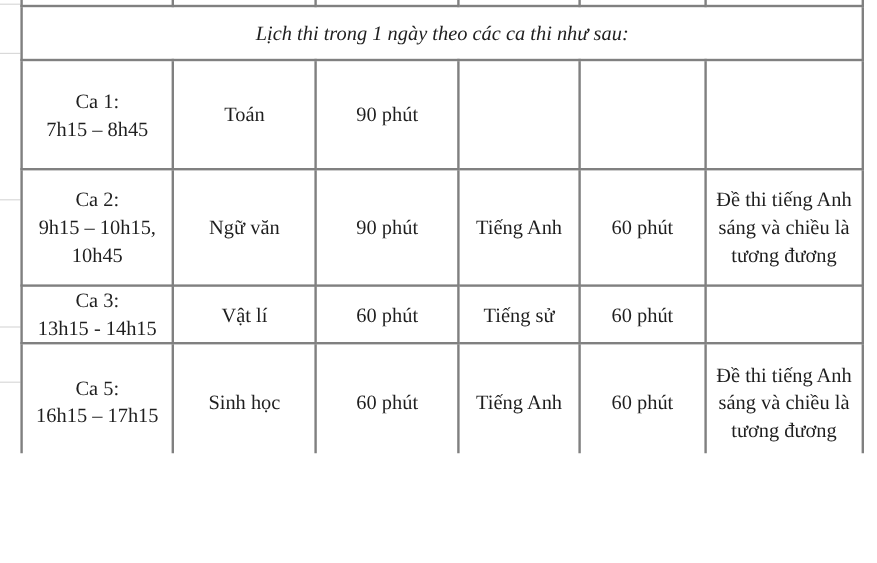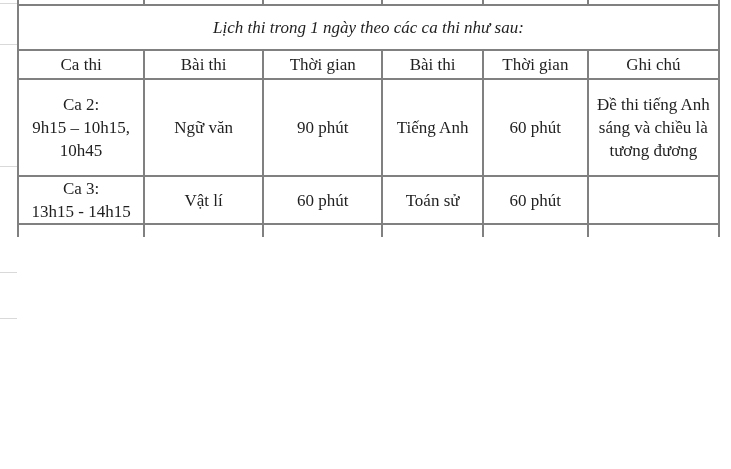--- a/index.html
+++ b/index.html
@@ -87,54 +87,66 @@
       <td></td>
       <td></td>
       <td></td>
       <td></td>
     </tr>
 
     <tr>
       <td class="title-cell" colspan="6" style="height:43px">Lịch thi trong 1 ngày theo các ca thi như sau:</td>
     </tr>
 
+
     <tr>
-      <td style="height:27px">Ca thi</td>
-      <td>Bài thi</td>
-      <td>Thời gian</td>
-      <td>Bài thi</td>
-      <td>Thời gian</td>
-      <td>Ghi chú</td>
+      <td class="multiline" style="height:89px">Ca 1:
+7h15 – 8h45</td>
+      <td>Toán</td>
+      <td>90 phút</td>
+      <td></td>
+      <td></td>
+      <td class="note-cell"></td>
     </tr>
-
 
     <tr>
       <td class="multiline" style="height:95px">Ca 2:
 9h15 – 10h15,
 10h45</td>
       <td>Ngữ văn</td>
       <td>90 phút</td>
       <td>Tiếng Anh</td>
       <td>60 phút</td>
       <td class="note-cell">Đề thi tiếng Anh
 sáng và chiều là
 tương đương</td>
     </tr>
 
     <tr>
       <td class="multiline" style="height:45px">Ca 3:
 13h15 - 14h15</td>
       <td>Vật lí</td>
       <td>60 phút</td>
-      <td>Toán sử</td>
+      <td>Tiếng sử</td>
       <td>60 phút</td>
       <td class="note-cell"></td>
     </tr>
 
 
+    <tr>
+      <td class="multiline" style="height:96px">Ca 5:
+16h15 – 17h15</td>
+      <td>Sinh học</td>
+      <td>60 phút</td>
+      <td>Tiếng Anh</td>
+      <td>60 phút</td>
+      <td class="note-cell">Đề thi tiếng Anh
+sáng và chiều là
+tương đương</td>
+    </tr>
 
     <tr class="partial-bottom">
       <td style="height:12px"></td>
       <td></td>
       <td></td>
       <td></td>
       <td></td>
       <td></td>
     </tr>
   </tbody>

